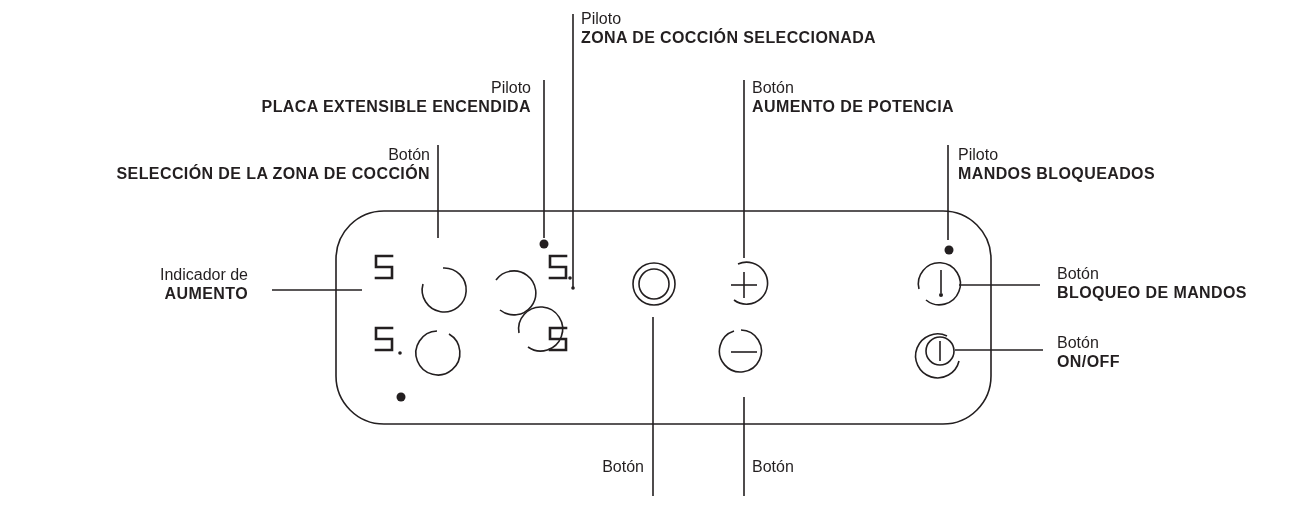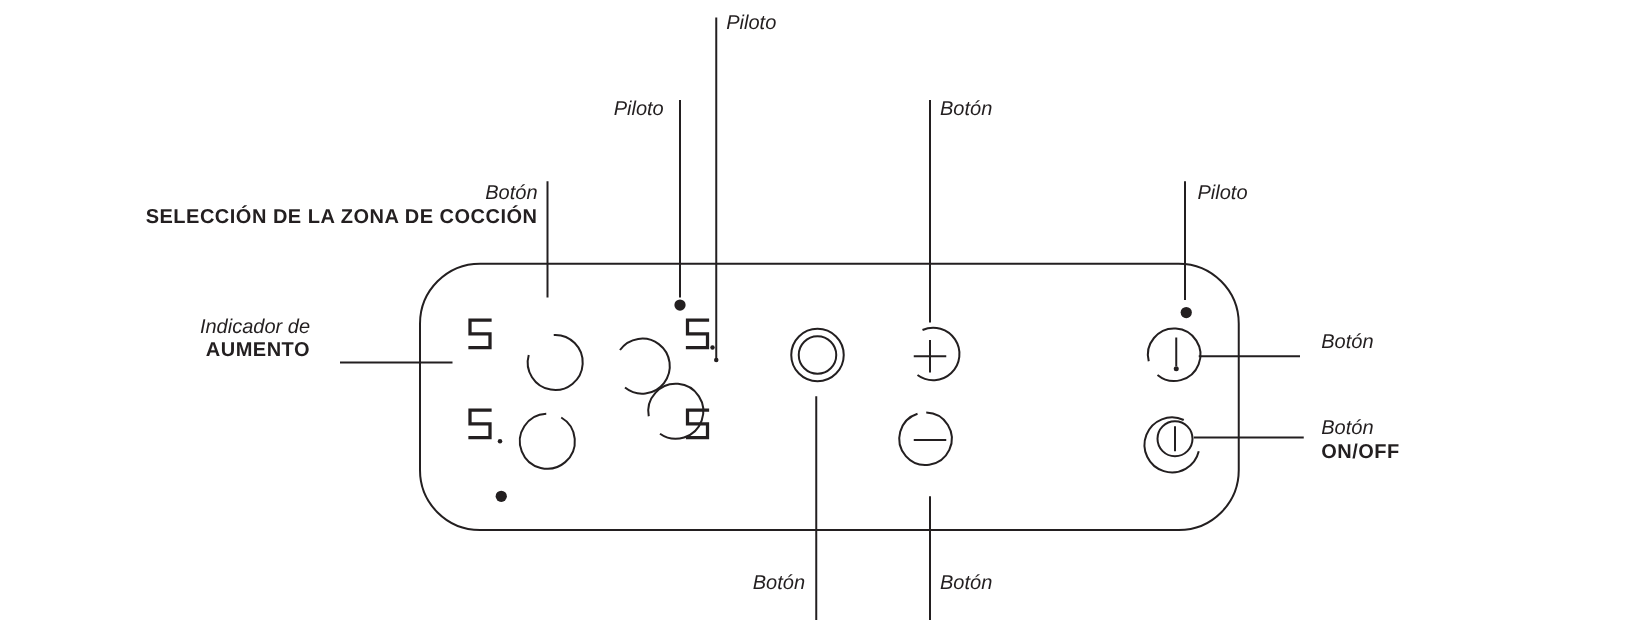--- a/index.html
+++ b/index.html
@@ -1,19 +1,19 @@
 <!DOCTYPE html>
 <html><head>
 <meta charset="utf-8">
 <style>
   html, body { margin: 0; padding: 0; background: #ffffff; }
   body { width: 1314px; height: 512px; position: relative; overflow: hidden;
          font-family: "Liberation Sans", sans-serif; color: #231f20; }
   .lbl { position: absolute; line-height: 1.2; white-space: nowrap; }
-  .lbl .sub { display: block; font-size: 16px; font-weight: normal; font-style: italic; }
+  .lbl .sub { display: block; font-size: 16px; font-weight: normal; }
   .lbl .main { display: block; font-size: 16px; font-weight: bold; letter-spacing: 0.4px; }
   .r { text-align: right; }
   .l { text-align: left; }
   svg.diagram { position: absolute; left: 0; top: 0; }
 </style>
 </head>
 <body>
 
 <svg class="diagram" width="1314" height="512" viewBox="0 0 1314 512">
   <g stroke="#231f20" stroke-width="1.6" fill="none">
@@ -67,46 +67,51 @@
     <path d="M 392 256 L 376 256 L 376 267 L 392 267 L 392 278 L 376 278"></path>
     <path d="M 566 256 L 550 256 L 550 267 L 566 267 L 566 278 L 550 278"></path>
     <path d="M 392 328 L 376 328 L 376 339 L 392 339 L 392 350 L 376 350"></path>
     <path d="M 566 328 L 550 328 L 550 339 L 566 339 L 566 350 L 550 350"></path>
   </g>
   <circle cx="570" cy="278" r="1.8" fill="#231f20"></circle>
 </svg>
 
 <div class="lbl l" style="left:581px; top:9px;">
   <span class="sub">Piloto</span>
+  <span class="main">ZONA DE COCCIÓN SELECCIONADA</span>
 </div>
 
 <div class="lbl r" style="right:783px; top:78px;">
   <span class="sub">Piloto</span>
+  <span class="main">PLACA EXTENSIBLE ENCENDIDA</span>
 </div>
 
 <div class="lbl r" style="right:884px; top:145px;">
   <span class="sub">Botón</span>
   <span class="main">SELECCIÓN DE LA ZONA DE COCCIÓN</span>
 </div>
 
 <div class="lbl l" style="left:752px; top:78px;">
   <span class="sub">Botón</span>
+  <span class="main">AUMENTO DE POTENCIA</span>
 </div>
 
 <div class="lbl l" style="left:958px; top:145px;">
   <span class="sub">Piloto</span>
+  <span class="main">MANDOS BLOQUEADOS</span>
 </div>
 
-<div class="lbl r" style="right:1066px; top:252px;">
+<div class="lbl r" style="right:1066px; top:265px;">
   <span class="sub">Indicador de</span>
   <span class="main">AUMENTO</span>
 </div>
 
 <div class="lbl l" style="left:1057px; top:264px;">
   <span class="sub">Botón</span>
+  <span class="main">BLOQUEO DE MANDOS</span>
 </div>
 
 <div class="lbl l" style="left:1057px; top:333px;">
   <span class="sub">Botón</span>
   <span class="main">ON/OFF</span>
 </div>
 
 <div class="lbl r" style="right:670px; top:457px;">
   <span class="sub">Botón</span>
 </div>

